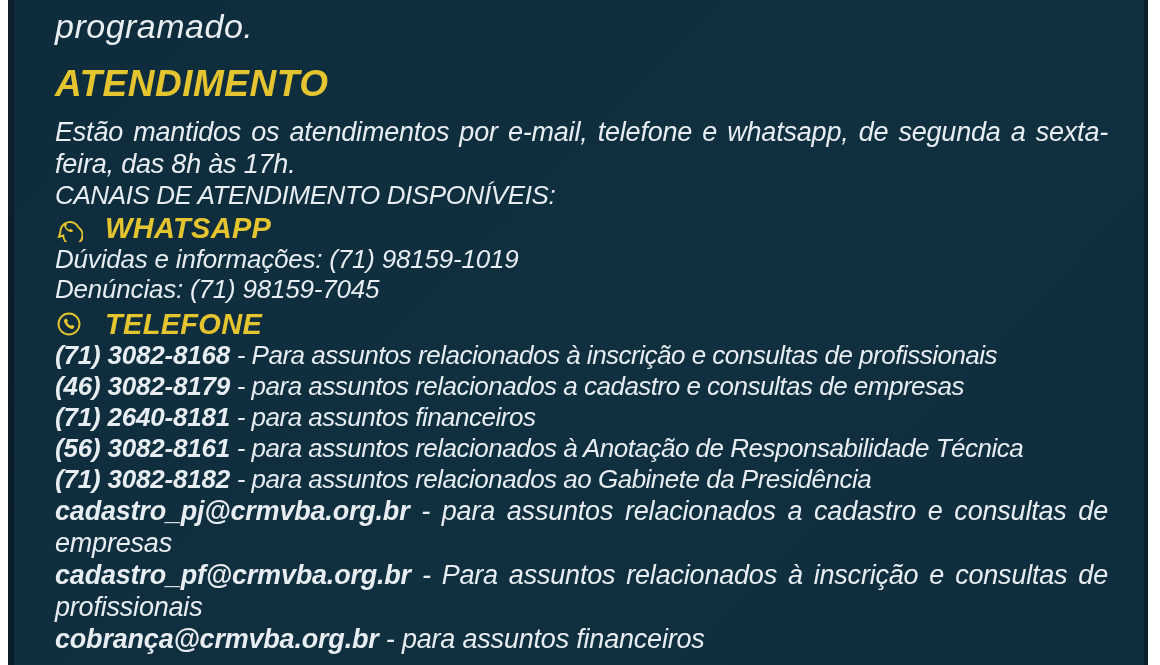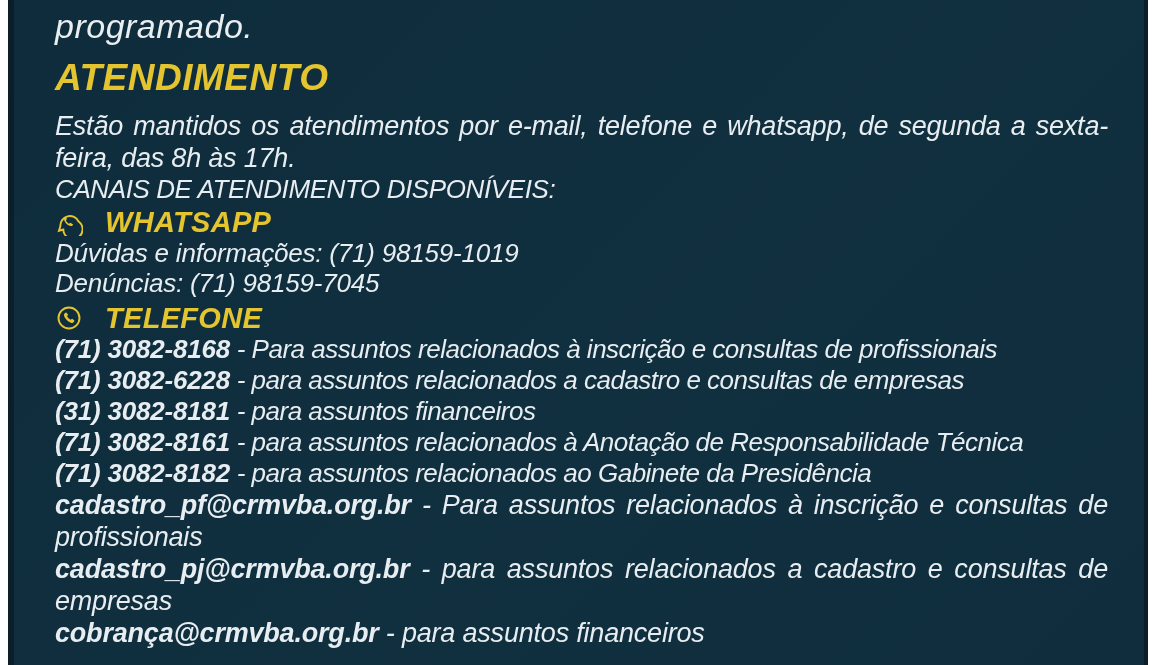--- a/index.html
+++ b/index.html
@@ -24,21 +24,21 @@
   .content {
     padding: 4px 36px 0 41px;
   }
   .lead {
     font-size: 34px;
     line-height: 44px;
     color: #e9eef1;
     letter-spacing: 0.5px;
   }
   .main-heading {
-    margin-top: 8px;
+    margin-top: 14px;
     font-size: 37px;
     line-height: 44px;
     font-weight: 700;
     color: #e4c52f;
     letter-spacing: 0.5px;
   }
   .paragraph {
     margin-top: 10px;
     font-size: 27px;
     line-height: 32px;
@@ -123,23 +123,23 @@
     <div class="section-row tel-section">
       <span class="icon">
         <svg viewBox="0 0 32 32" fill="none" stroke="currentColor" stroke-width="2.2">
           <circle cx="16" cy="16" r="12"></circle>
           <path fill="currentColor" stroke="none" d="M10.5 11.5c.6-1 1.8-2 2.6-1.6l1.9 2.4-1.2 1.8c.8 1.6 2.4 3.2 4 4l1.9-1.2 2.4 1.9c.3.9-.7 2-1.7 2.6-1.5.8-4.6-.7-7-3.1-2.4-2.4-3.8-5.4-2.9-6.8z"></path>
         </svg>
       </span>
       <span class="section-label">TELEFONE</span>
     </div>
     <div class="phone-line"><span class="num">(71) 3082-8168</span><span> - Para assuntos relacionados à inscrição e consultas de profissionais</span></div>
-    <div class="phone-line"><span class="num">(71) 3082-6228</span><span> - para assuntos relacionados a cadastro e consultas de empresas</span></div>
-    <div class="phone-line"><span class="num">(31) 3082-8181</span><span> - para assuntos financeiros</span></div>
-    <div class="phone-line"><span class="num">(71) 3082-8161</span><span> - para assuntos relacionados à Anotação de Responsabilidade Técnica</span></div>
+    <div class="phone-line"><span class="num">(46) 3082-8179</span><span> - para assuntos relacionados a cadastro e consultas de empresas</span></div>
+    <div class="phone-line"><span class="num">(71) 2640-8181</span><span> - para assuntos financeiros</span></div>
+    <div class="phone-line"><span class="num">(56) 3082-8161</span><span> - para assuntos relacionados à Anotação de Responsabilidade Técnica</span></div>
     <div class="phone-line"><span class="num">(71) 3082-8182</span><span> - para assuntos relacionados ao Gabinete da Presidência</span></div>
 
+    <div class="email-line"><span class="addr">cadastro_pj@crmvba.org.br</span><span> - para assuntos relacionados a cadastro e consultas de empresas</span></div>
     <div class="email-line"><span class="addr">cadastro_pf@crmvba.org.br</span><span> - Para assuntos relacionados à inscrição e consultas de profissionais</span></div>
-    <div class="email-line"><span class="addr">cadastro_pj@crmvba.org.br</span><span> - para assuntos relacionados a cadastro e consultas de empresas</span></div>
     <div class="email-line"><span class="addr">cobrança@crmvba.org.br</span><span> - para assuntos financeiros</span></div>
 
   </div>
 </div>
 
 </body></html>

